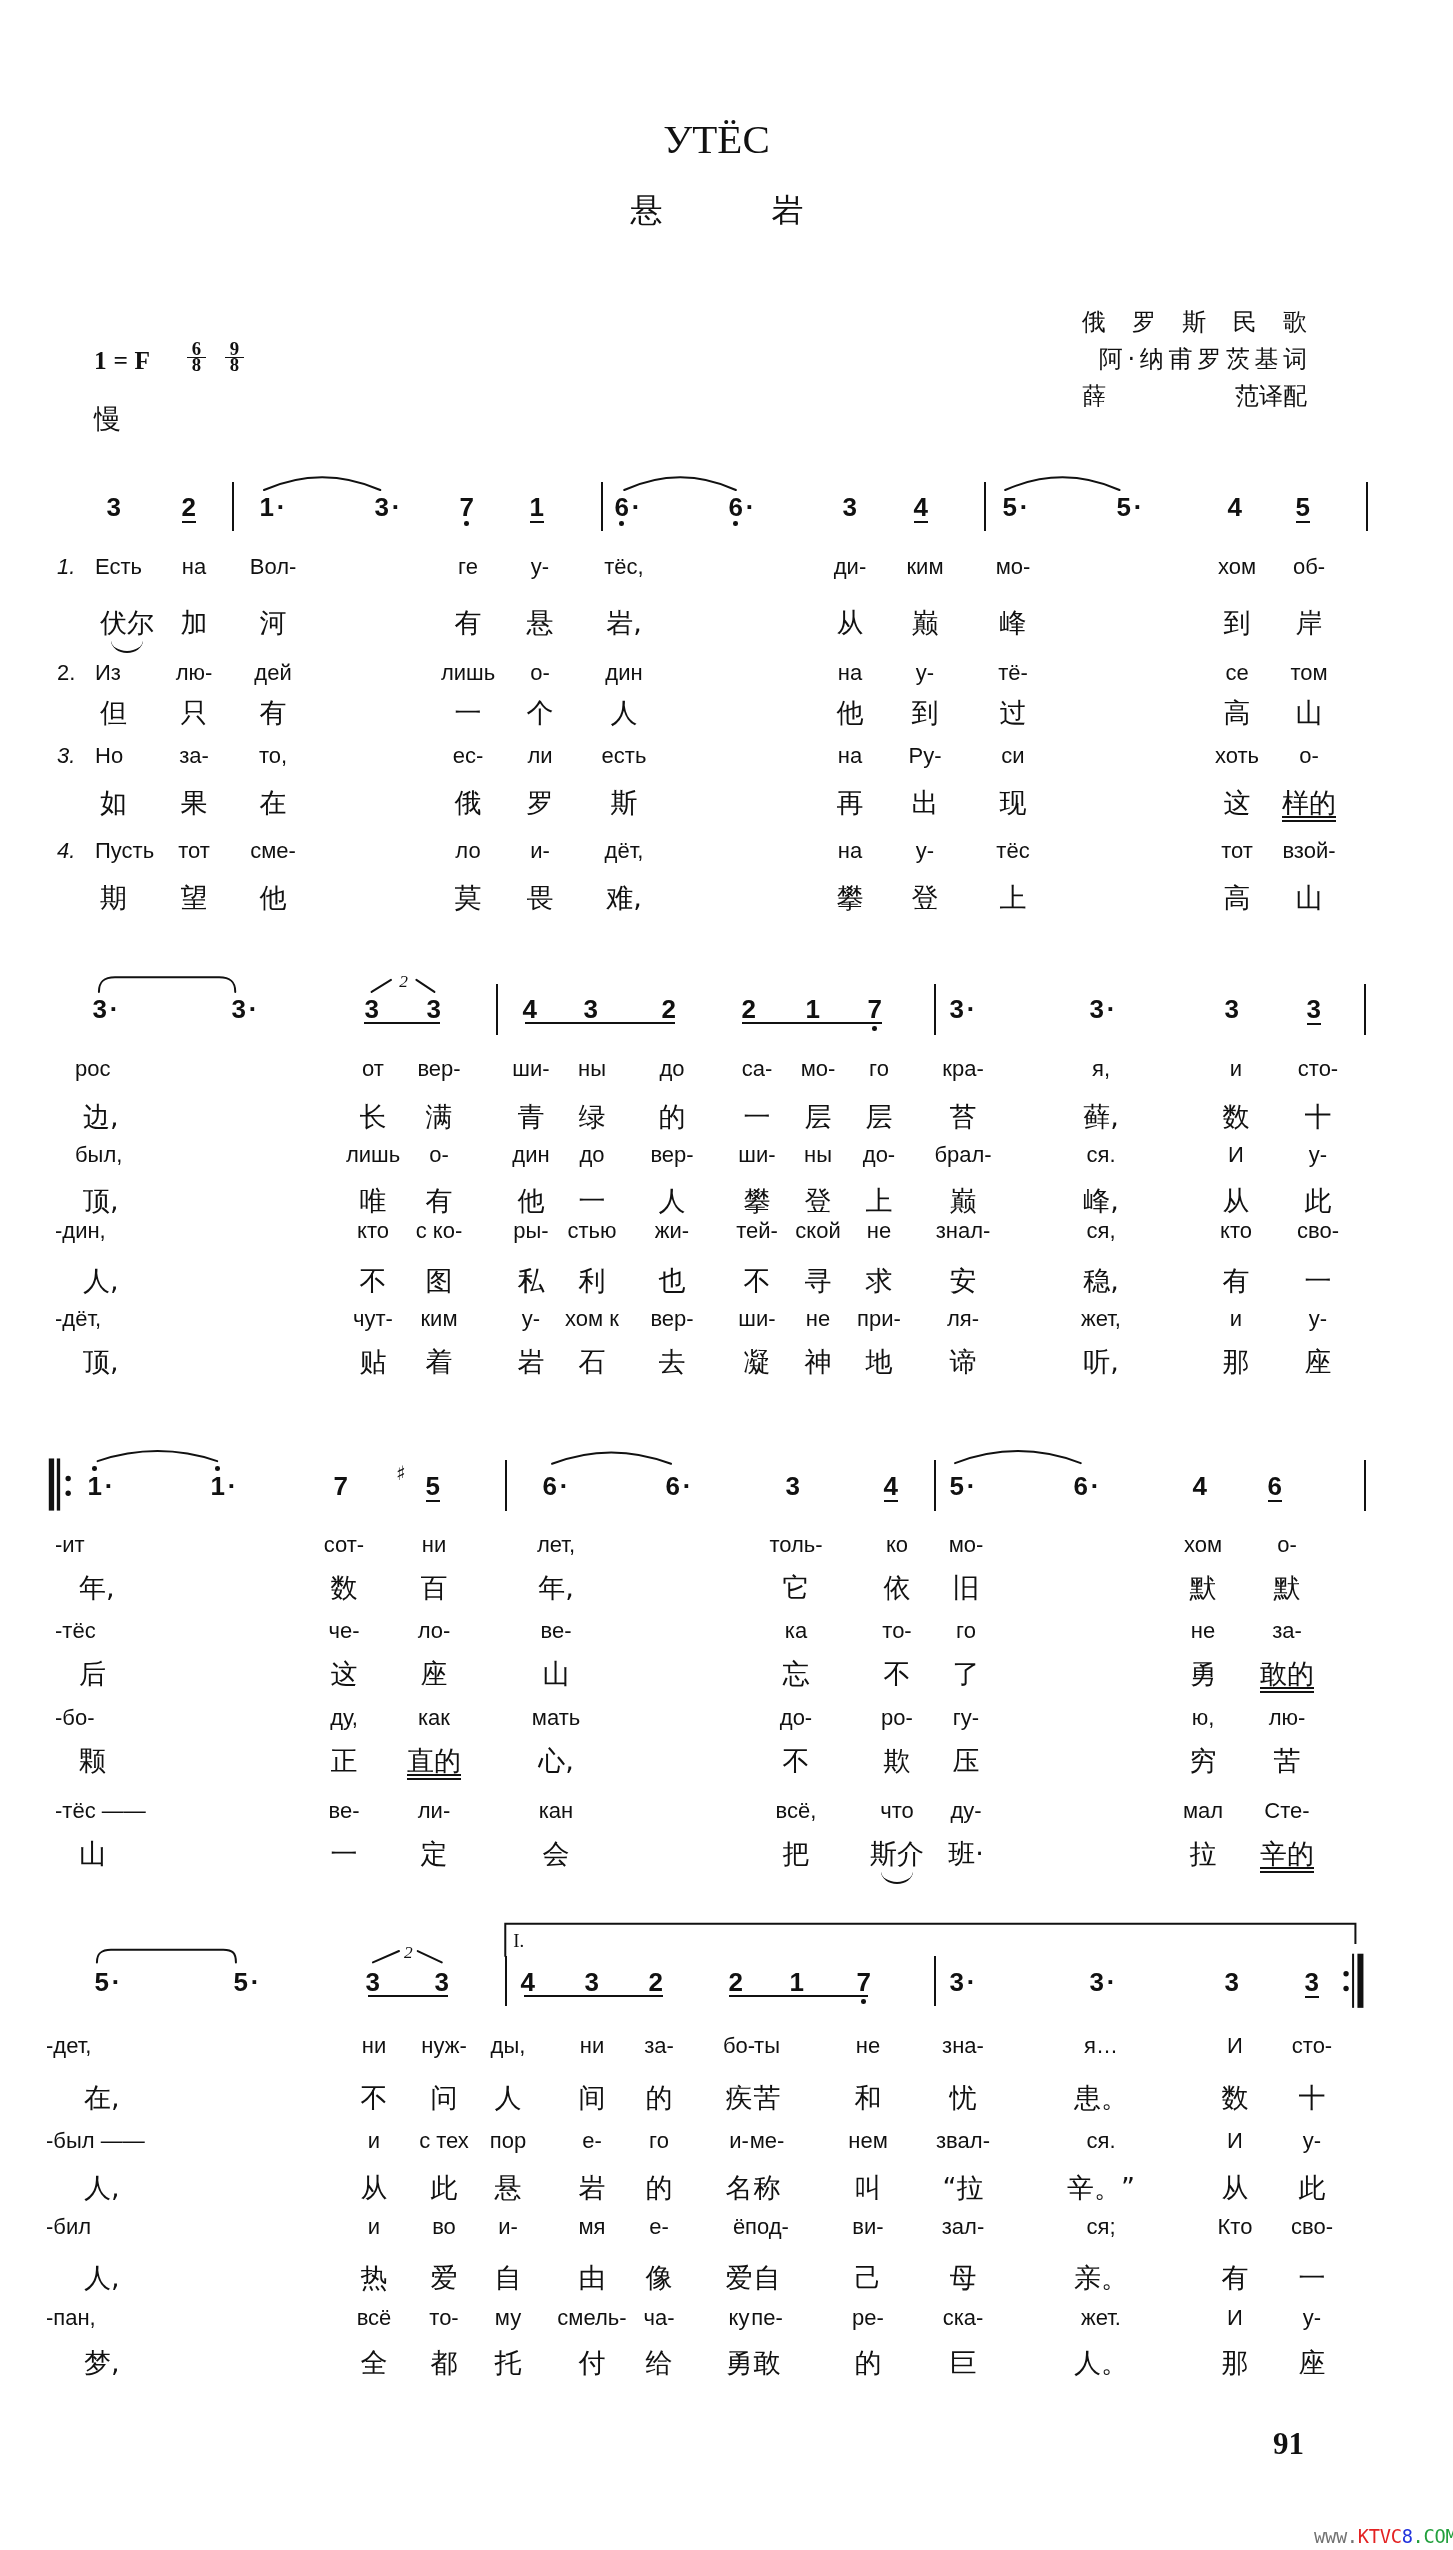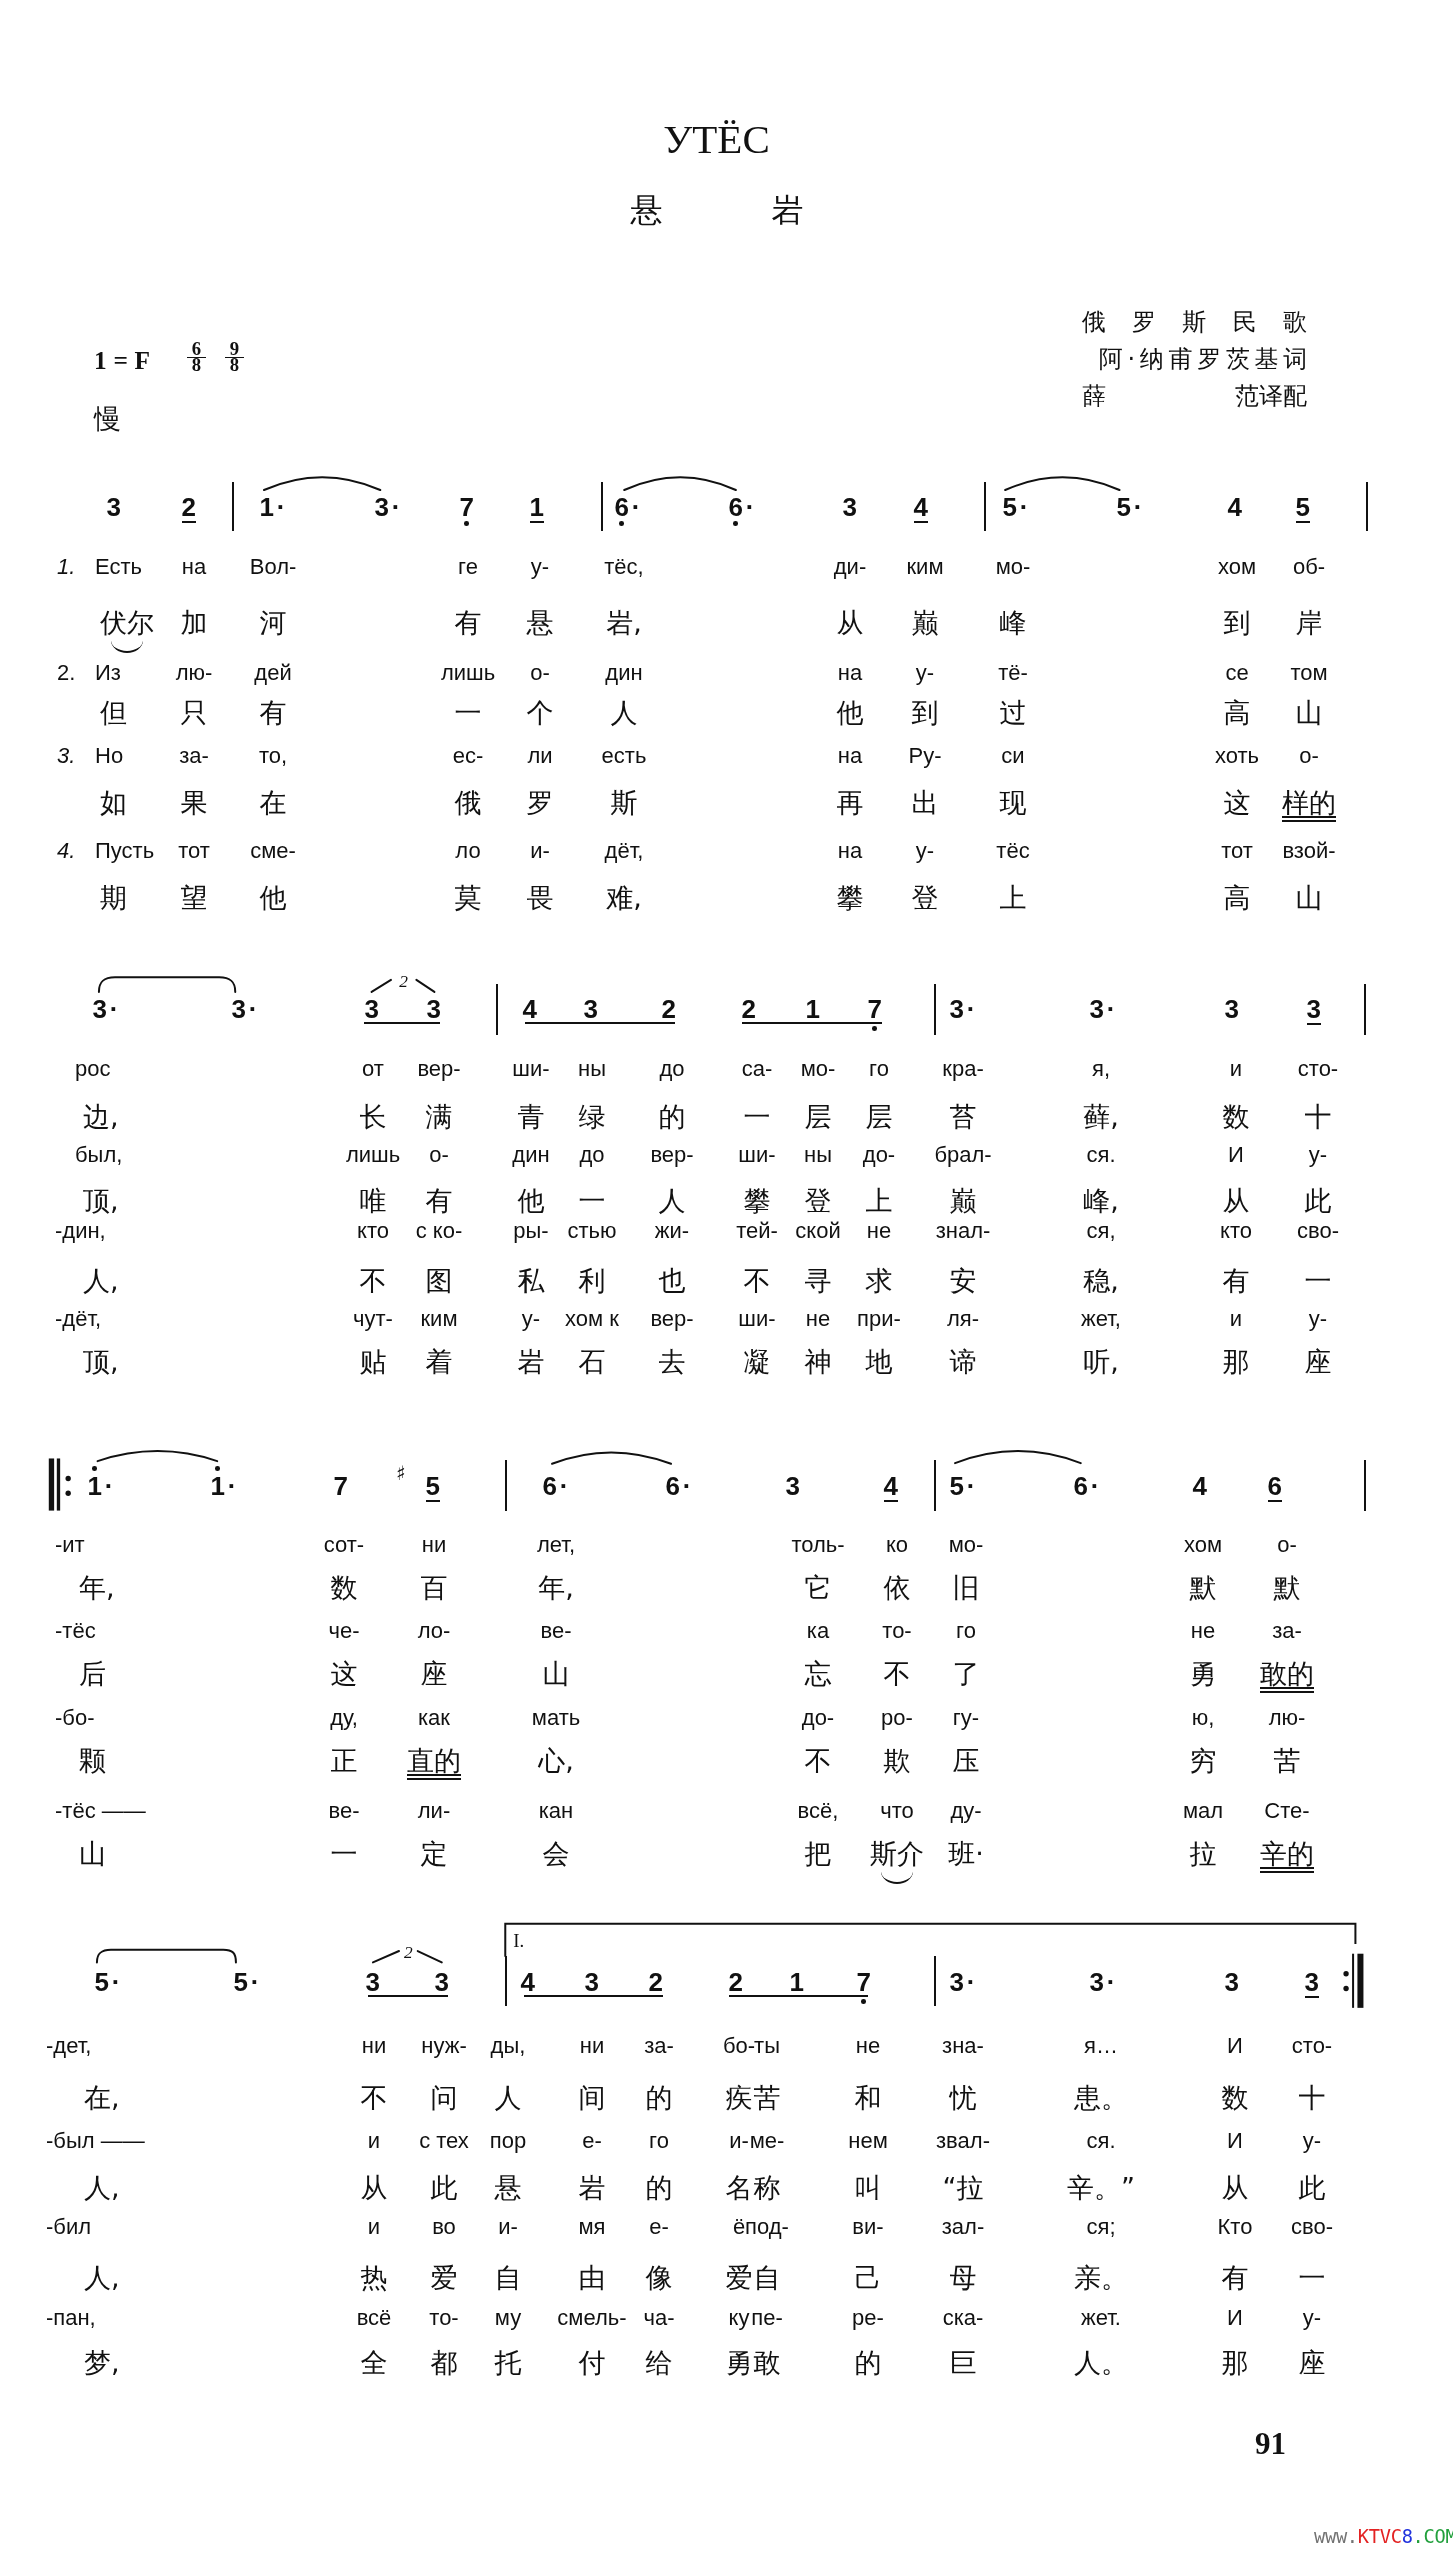--- a/index.html
+++ b/index.html
@@ -36,27 +36,27 @@
 .vn.it{font-style:italic;}
 .dbl{border-bottom:6px double #111;}
 .slur::after{content:"";position:absolute;left:50%;margin-left:-16px;width:32px;height:10.7px;top:31px;border-bottom:2px solid #111;border-radius:0 0 50% 50%/0 0 100% 100%;}
 
 .s1 .k1{left:194px}.s1 .k2{left:273px}.s1 .k3{left:468px}.s1 .k4{left:540px}.s1 .k5{left:624px}.s1 .k6{left:850px}.s1 .k7{left:925px}.s1 .k8{left:1013px}.s1 .k9{left:1237px}.s1 .k10{left:1309px}
 .s1 .ru .k0{left:95px}.s1 .zh .k0{left:100px}
 
 .s2 .k1{left:373px}.s2 .k2{left:439px}.s2 .k3{left:531px}.s2 .k4{left:592px}.s2 .k5{left:672px}.s2 .k6{left:757px}.s2 .k7{left:818px}.s2 .k8{left:879px}.s2 .k9{left:963px}.s2 .k10{left:1101px}.s2 .k11{left:1236px}.s2 .k12{left:1318px}
 .s2 .ru .k0{left:75px}.s2 .ru .k0.lead{left:55px}.s2 .zh .k0{left:83px}
 
-.s3 .k1{left:344px}.s3 .k2{left:434px}.s3 .k3{left:556px}.s3 .k4{left:818px}.s3 .k5{left:897px}.s3 .k6{left:966px}.s3 .k7{left:1203px}.s3 .k8{left:1287px}
+.s3 .k1{left:344px}.s3 .k2{left:434px}.s3 .k3{left:556px}.s3 .k4{left:796px}.s3 .k5{left:897px}.s3 .k6{left:966px}.s3 .k7{left:1203px}.s3 .k8{left:1287px}
 .s3 .ru .k0{left:55px}.s3 .zh .k0{left:79px}
 
 .s4 .k1{left:374px}.s4 .k2{left:444px}.s4 .k3{left:508px}.s4 .k4{left:592px}.s4 .k5{left:659px}.s4 .k6{left:739px}.s4 .k7{left:767px}.s4 .k8{left:868px}.s4 .k9{left:963px}.s4 .k10{left:1101px}.s4 .k11{left:1235px}.s4 .k12{left:1312px}
 .s4 .ru .k0{left:46px}.s4 .zh .k0{left:84px}
 .overlay{position:absolute;left:0;top:0;pointer-events:none;}
-.pagenum{position:absolute;left:1255px;top:2428px;width:67px;font:bold 31px/1 "Liberation Serif",serif;}
+.pagenum{position:absolute;left:1255px;top:2428px;width:67px;text-align:center;font:bold 31px/1 "Liberation Serif",serif;}
 .wm{position:absolute;left:1314px;top:2528px;font:18.7px/1 "DejaVu Sans Mono",monospace;white-space:nowrap;letter-spacing:-0.3px;}
 .wm .w0{color:#737373;}.wm .w1{color:#e32222;margin-top:36px;}.wm .w2{color:#2233dd;}.wm .w3{color:#22a03c;}
 </style>
 </head>
 <body>
 
 <div id="page">
 
   <div class="title-ru">УТЁС</div>
   <div class="title-zh">悬 岩</div>

